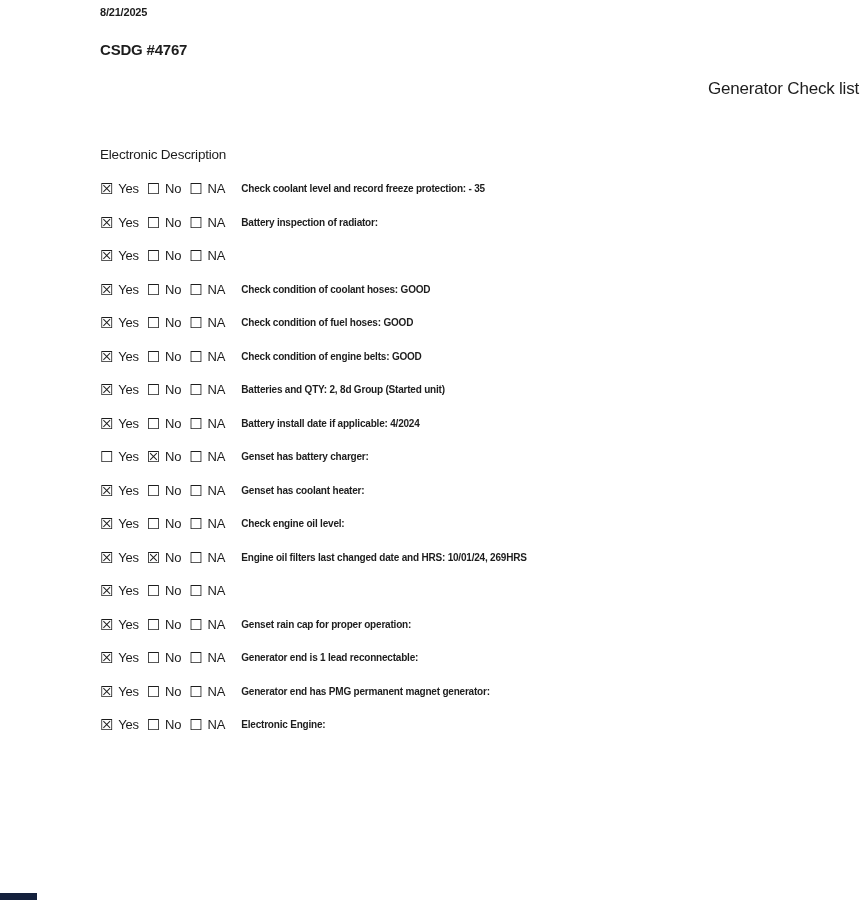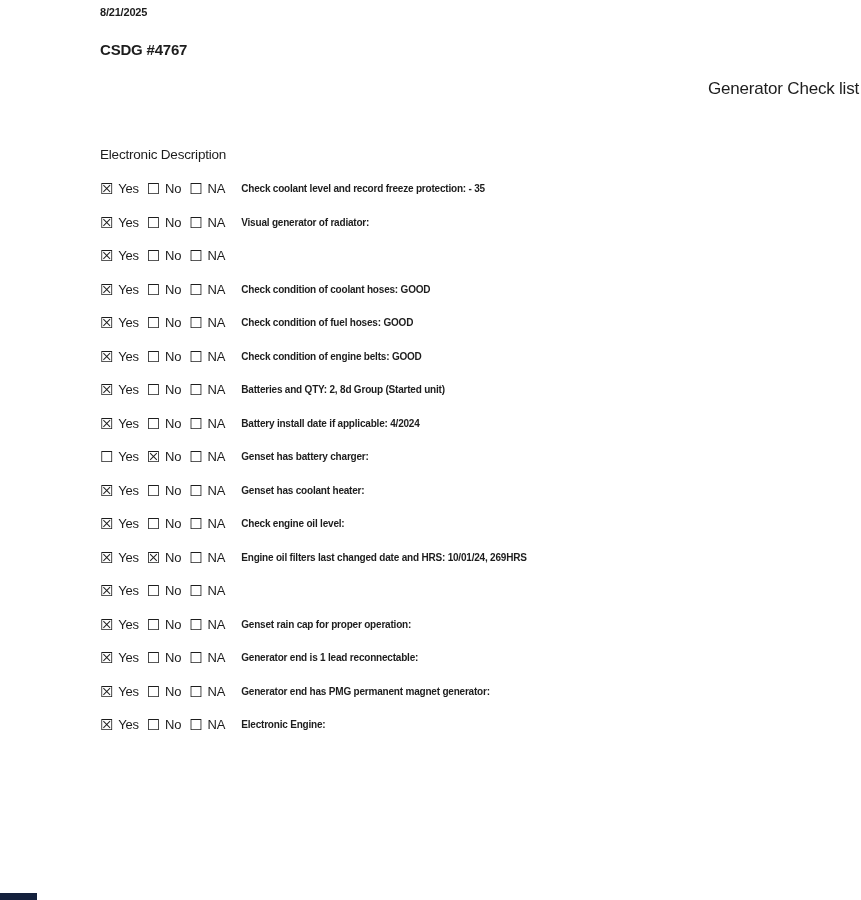--- a/index.html
+++ b/index.html
@@ -97,21 +97,21 @@
     <span class="desc">Check coolant level and record freeze protection: - 35</span>
   </div>
 
   <div class="row">
     <span class="cb yes-cb">☒</span>
     <span class="lbl yes-lbl">Yes</span>
     <span class="cb no-cb">☐</span>
     <span class="lbl no-lbl">No</span>
     <span class="cb na-cb">☐</span>
     <span class="lbl na-lbl">NA</span>
-    <span class="desc">Visual generator of radiator:</span>
+    <span class="desc">Battery inspection of radiator:</span>
   </div>
 
   <div class="row">
     <span class="cb yes-cb">☒</span>
     <span class="lbl yes-lbl">Yes</span>
     <span class="cb no-cb">☐</span>
     <span class="lbl no-lbl">No</span>
     <span class="cb na-cb">☐</span>
     <span class="lbl na-lbl">NA</span>
   </div>

